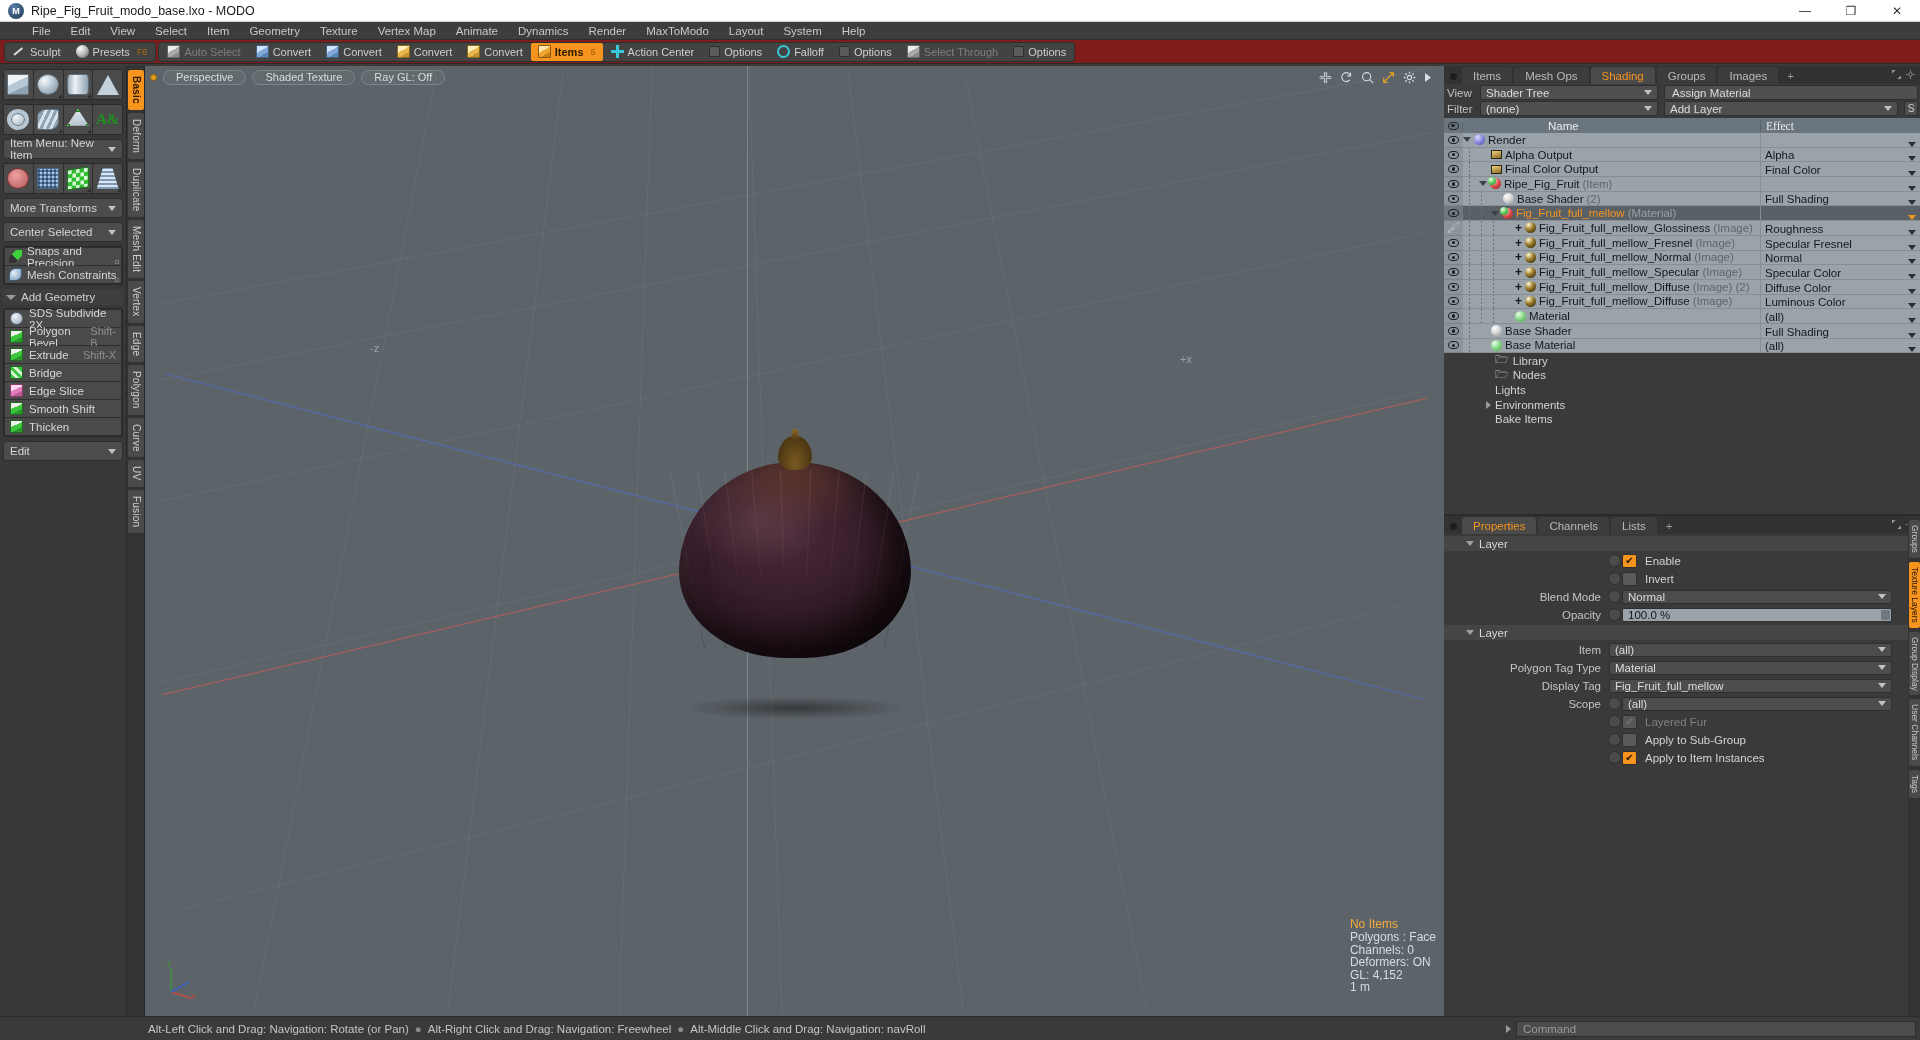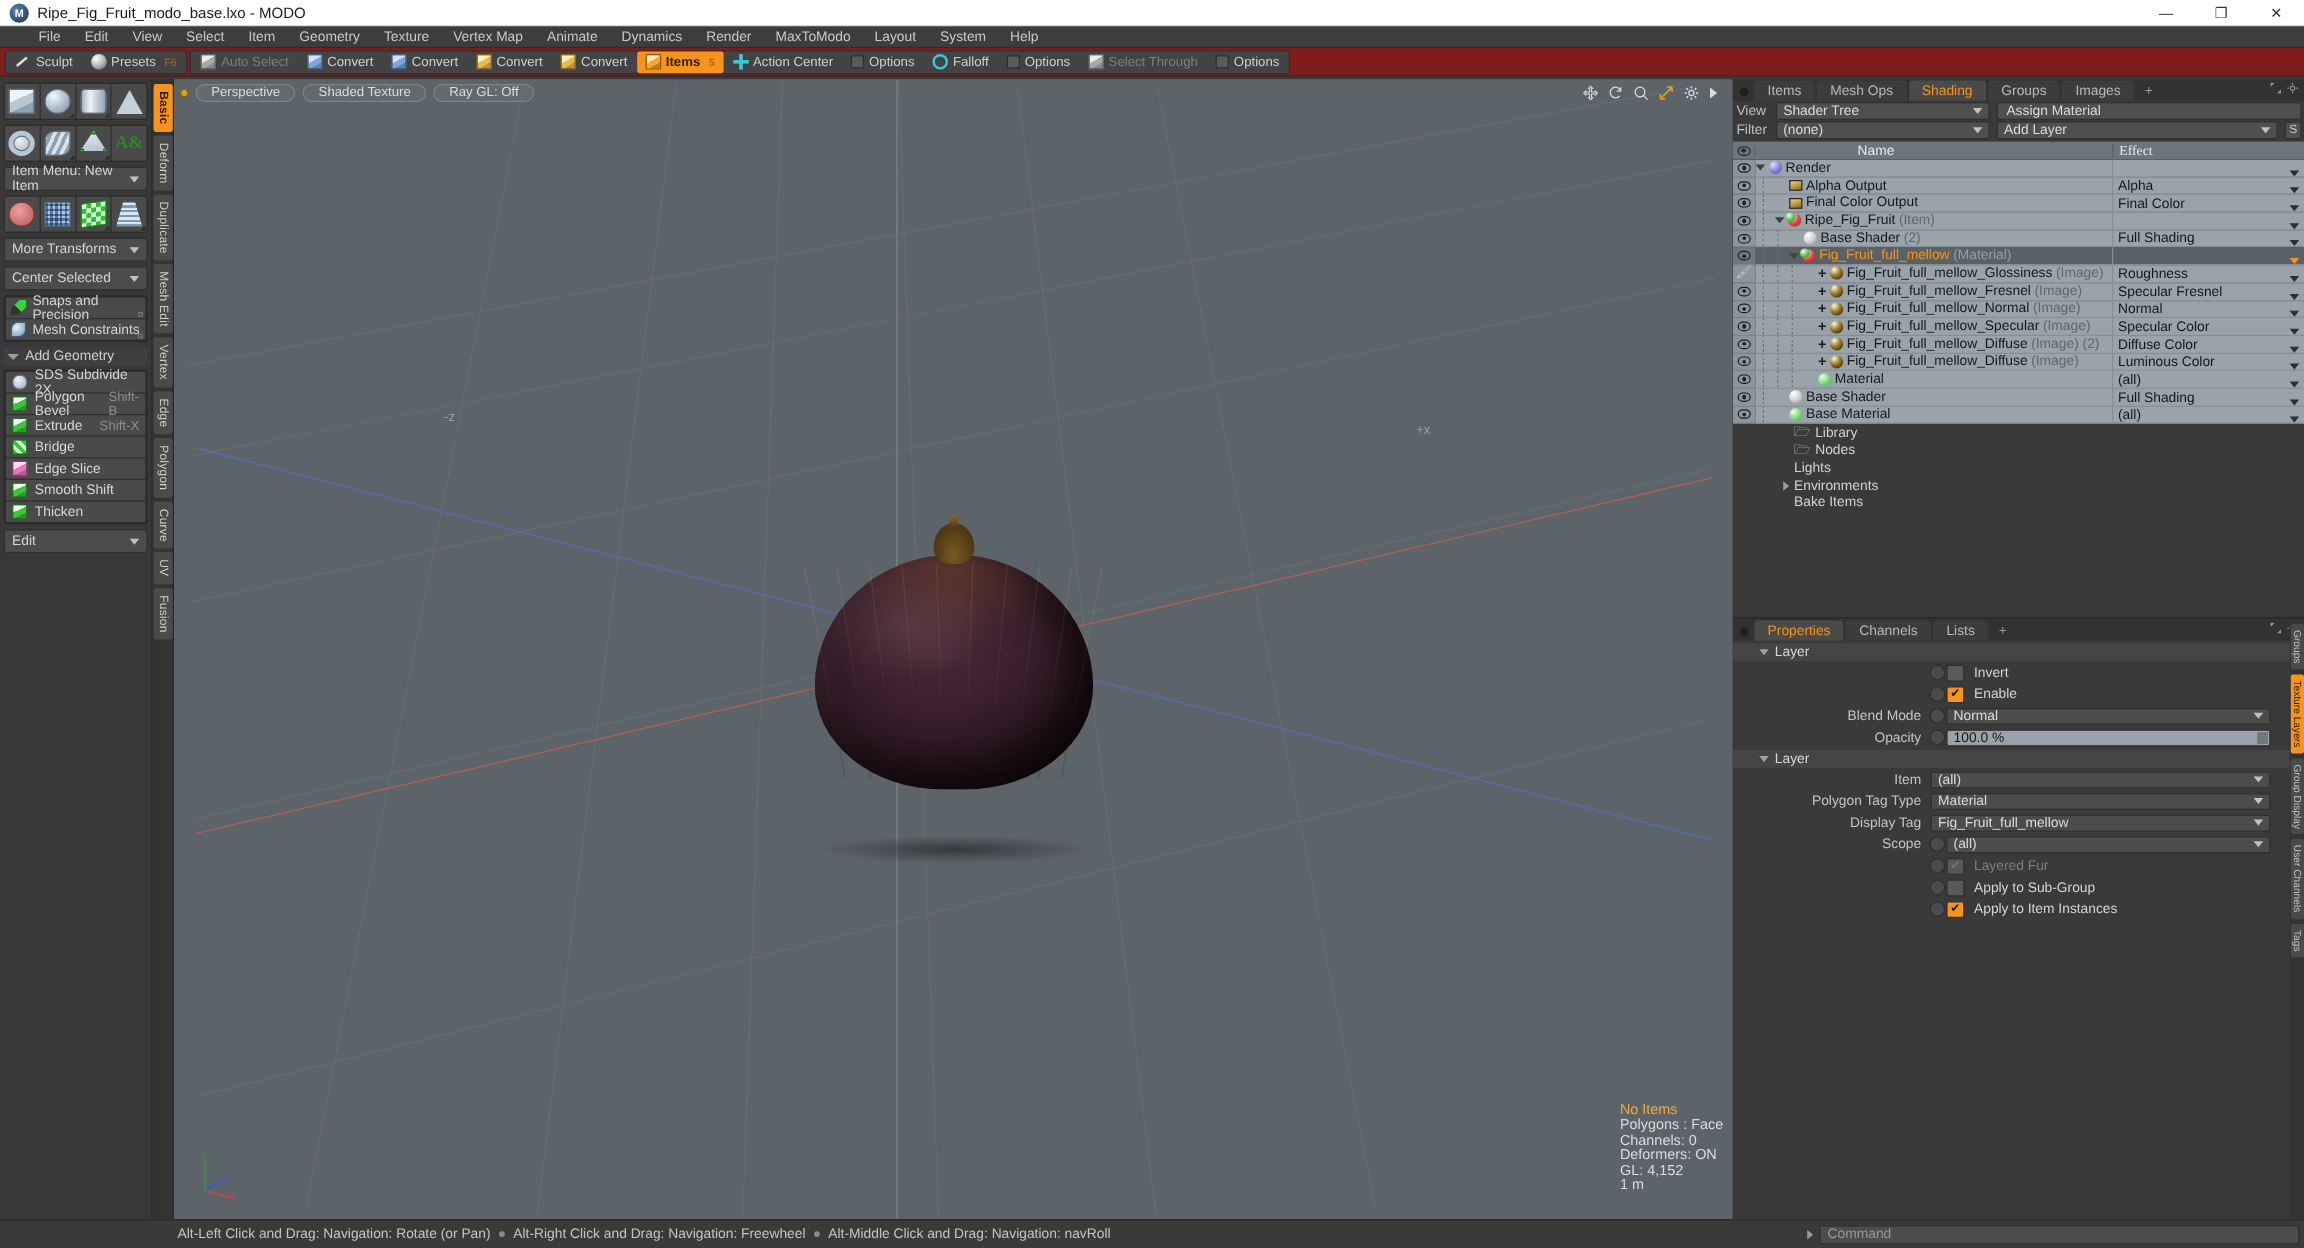--- a/index.html
+++ b/index.html
@@ -1091,29 +1091,29 @@
       </div>
 
       <div class="psect">
         <span class="tri"></span>
         <span>Layer</span>
       </div>
 
       <div class="prow">
         <span class="plab"></span>
         <span class="pknob"></span>
-        <span class="pchk"></span>
-        <span class="pchklabel">Invert</span>
+        <span class="pchk on"></span>
+        <span class="pchklabel">Enable</span>
       </div>
 
       <div class="prow">
         <span class="plab"></span>
         <span class="pknob"></span>
-        <span class="pchk on"></span>
-        <span class="pchklabel">Enable</span>
+        <span class="pchk"></span>
+        <span class="pchklabel">Invert</span>
       </div>
 
       <div class="prow">
         <span class="plab">Blend Mode</span>
         <span class="pknob"></span>
         <div class="pfield">
           <span>Normal</span>
           <span class="car"></span>
         </div>
       </div>

